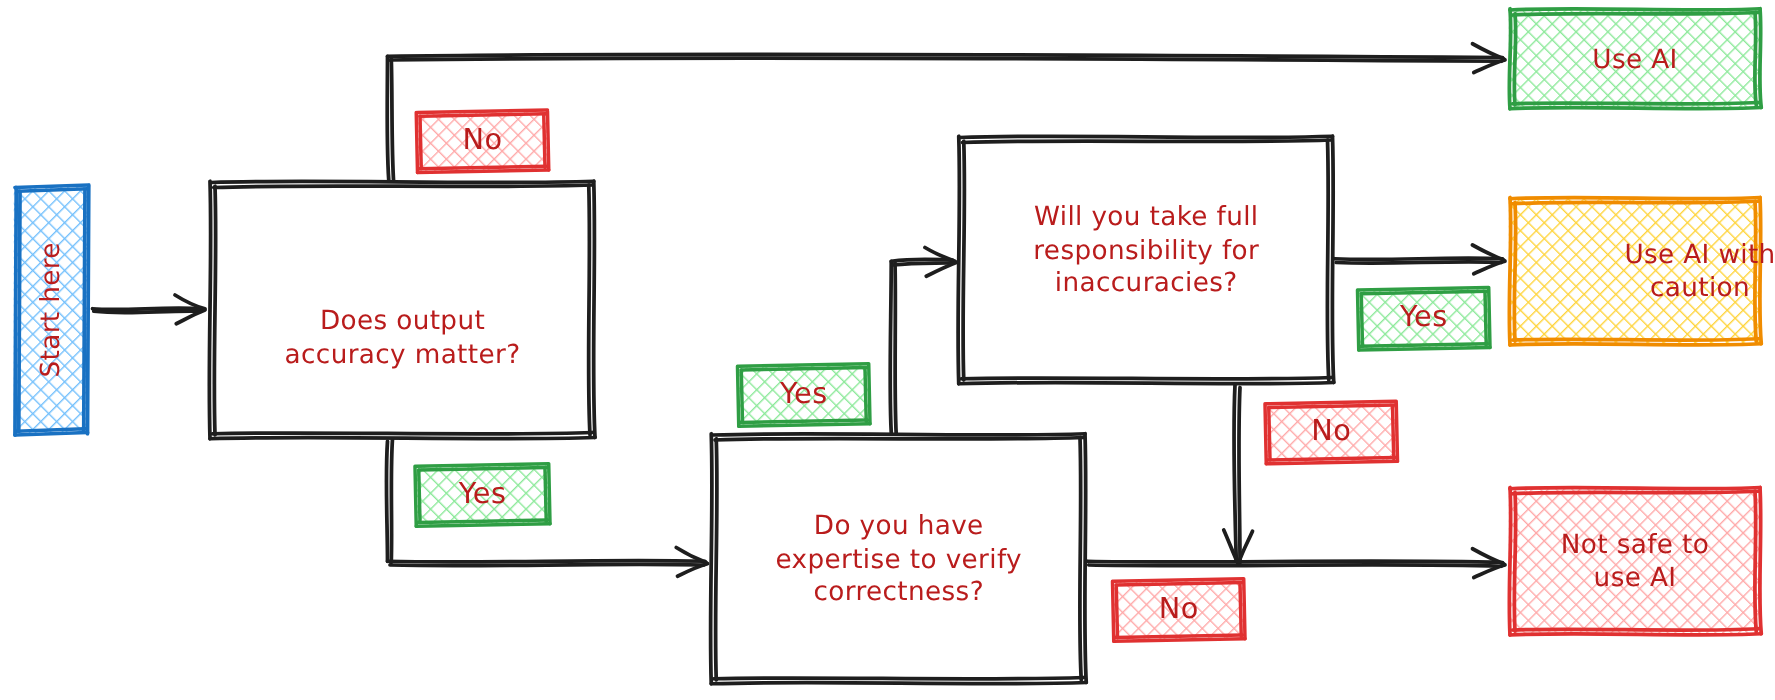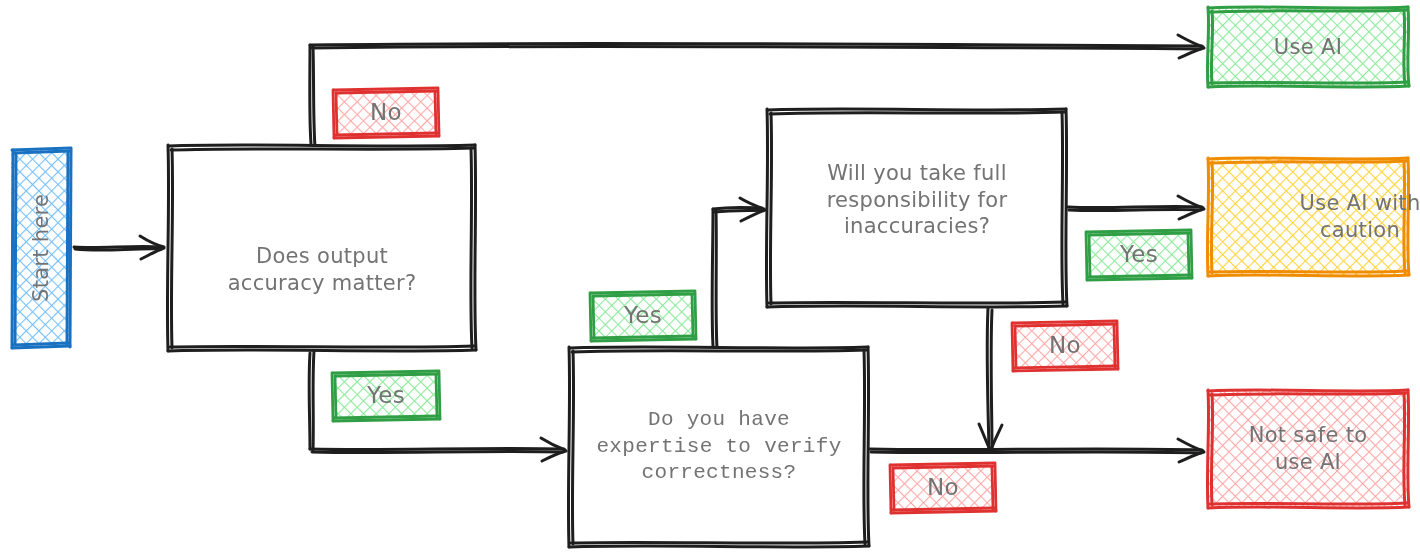--- a/index.html
+++ b/index.html
@@ -25,21 +25,21 @@
     top: 0;
     width: 1420px;
     height: 560px;
   }
   .node-label {
     position: absolute;
     display: flex;
     align-items: center;
     justify-content: center;
     text-align: center;
-    color: #737373;
+    color: #b91c1c;
     font-family: "DejaVu Sans", sans-serif;
     line-height: 1.28;
     letter-spacing: 0.3px;
     pointer-events: none;
     white-space: pre-line;
   }
   .decision-label {
     font-size: 21px;
   }
   .terminal-label {
@@ -340,21 +340,21 @@
 
   <div class="node-label start-label" style="left:10px; top:148px; width:62px; height:200px;">Start here</div>
 
   <div class="node-label decision-label" style="left:167px; top:136px; width:310px; height:268px;">Does output
 accuracy matter?</div>
 
   <div class="node-label decision-label" style="left:766px; top:108px; width:302px; height:184px;">Will you take full
 responsibility for
 inaccuracies?</div>
 
-  <div class="node-label decision-label" style="left:568px; top:346px; width:302px; height:202px;font-family:Liberation Mono, monospace;">Do you have
+  <div class="node-label decision-label" style="left:568px; top:346px; width:302px; height:202px;">Do you have
 expertise to verify
 correctness?</div>
 
   <div class="node-label terminal-label" style="left:1206px; top:6px; width:204px; height:82px;">Use AI</div>
 
   <div class="node-label terminal-label" style="left:1258px; top:157px; width:204px; height:120px;">Use AI with
 caution</div>
 
   <div class="node-label terminal-label" style="left:1206px; top:389px; width:204px; height:120px;">Not safe to
 use AI</div>

